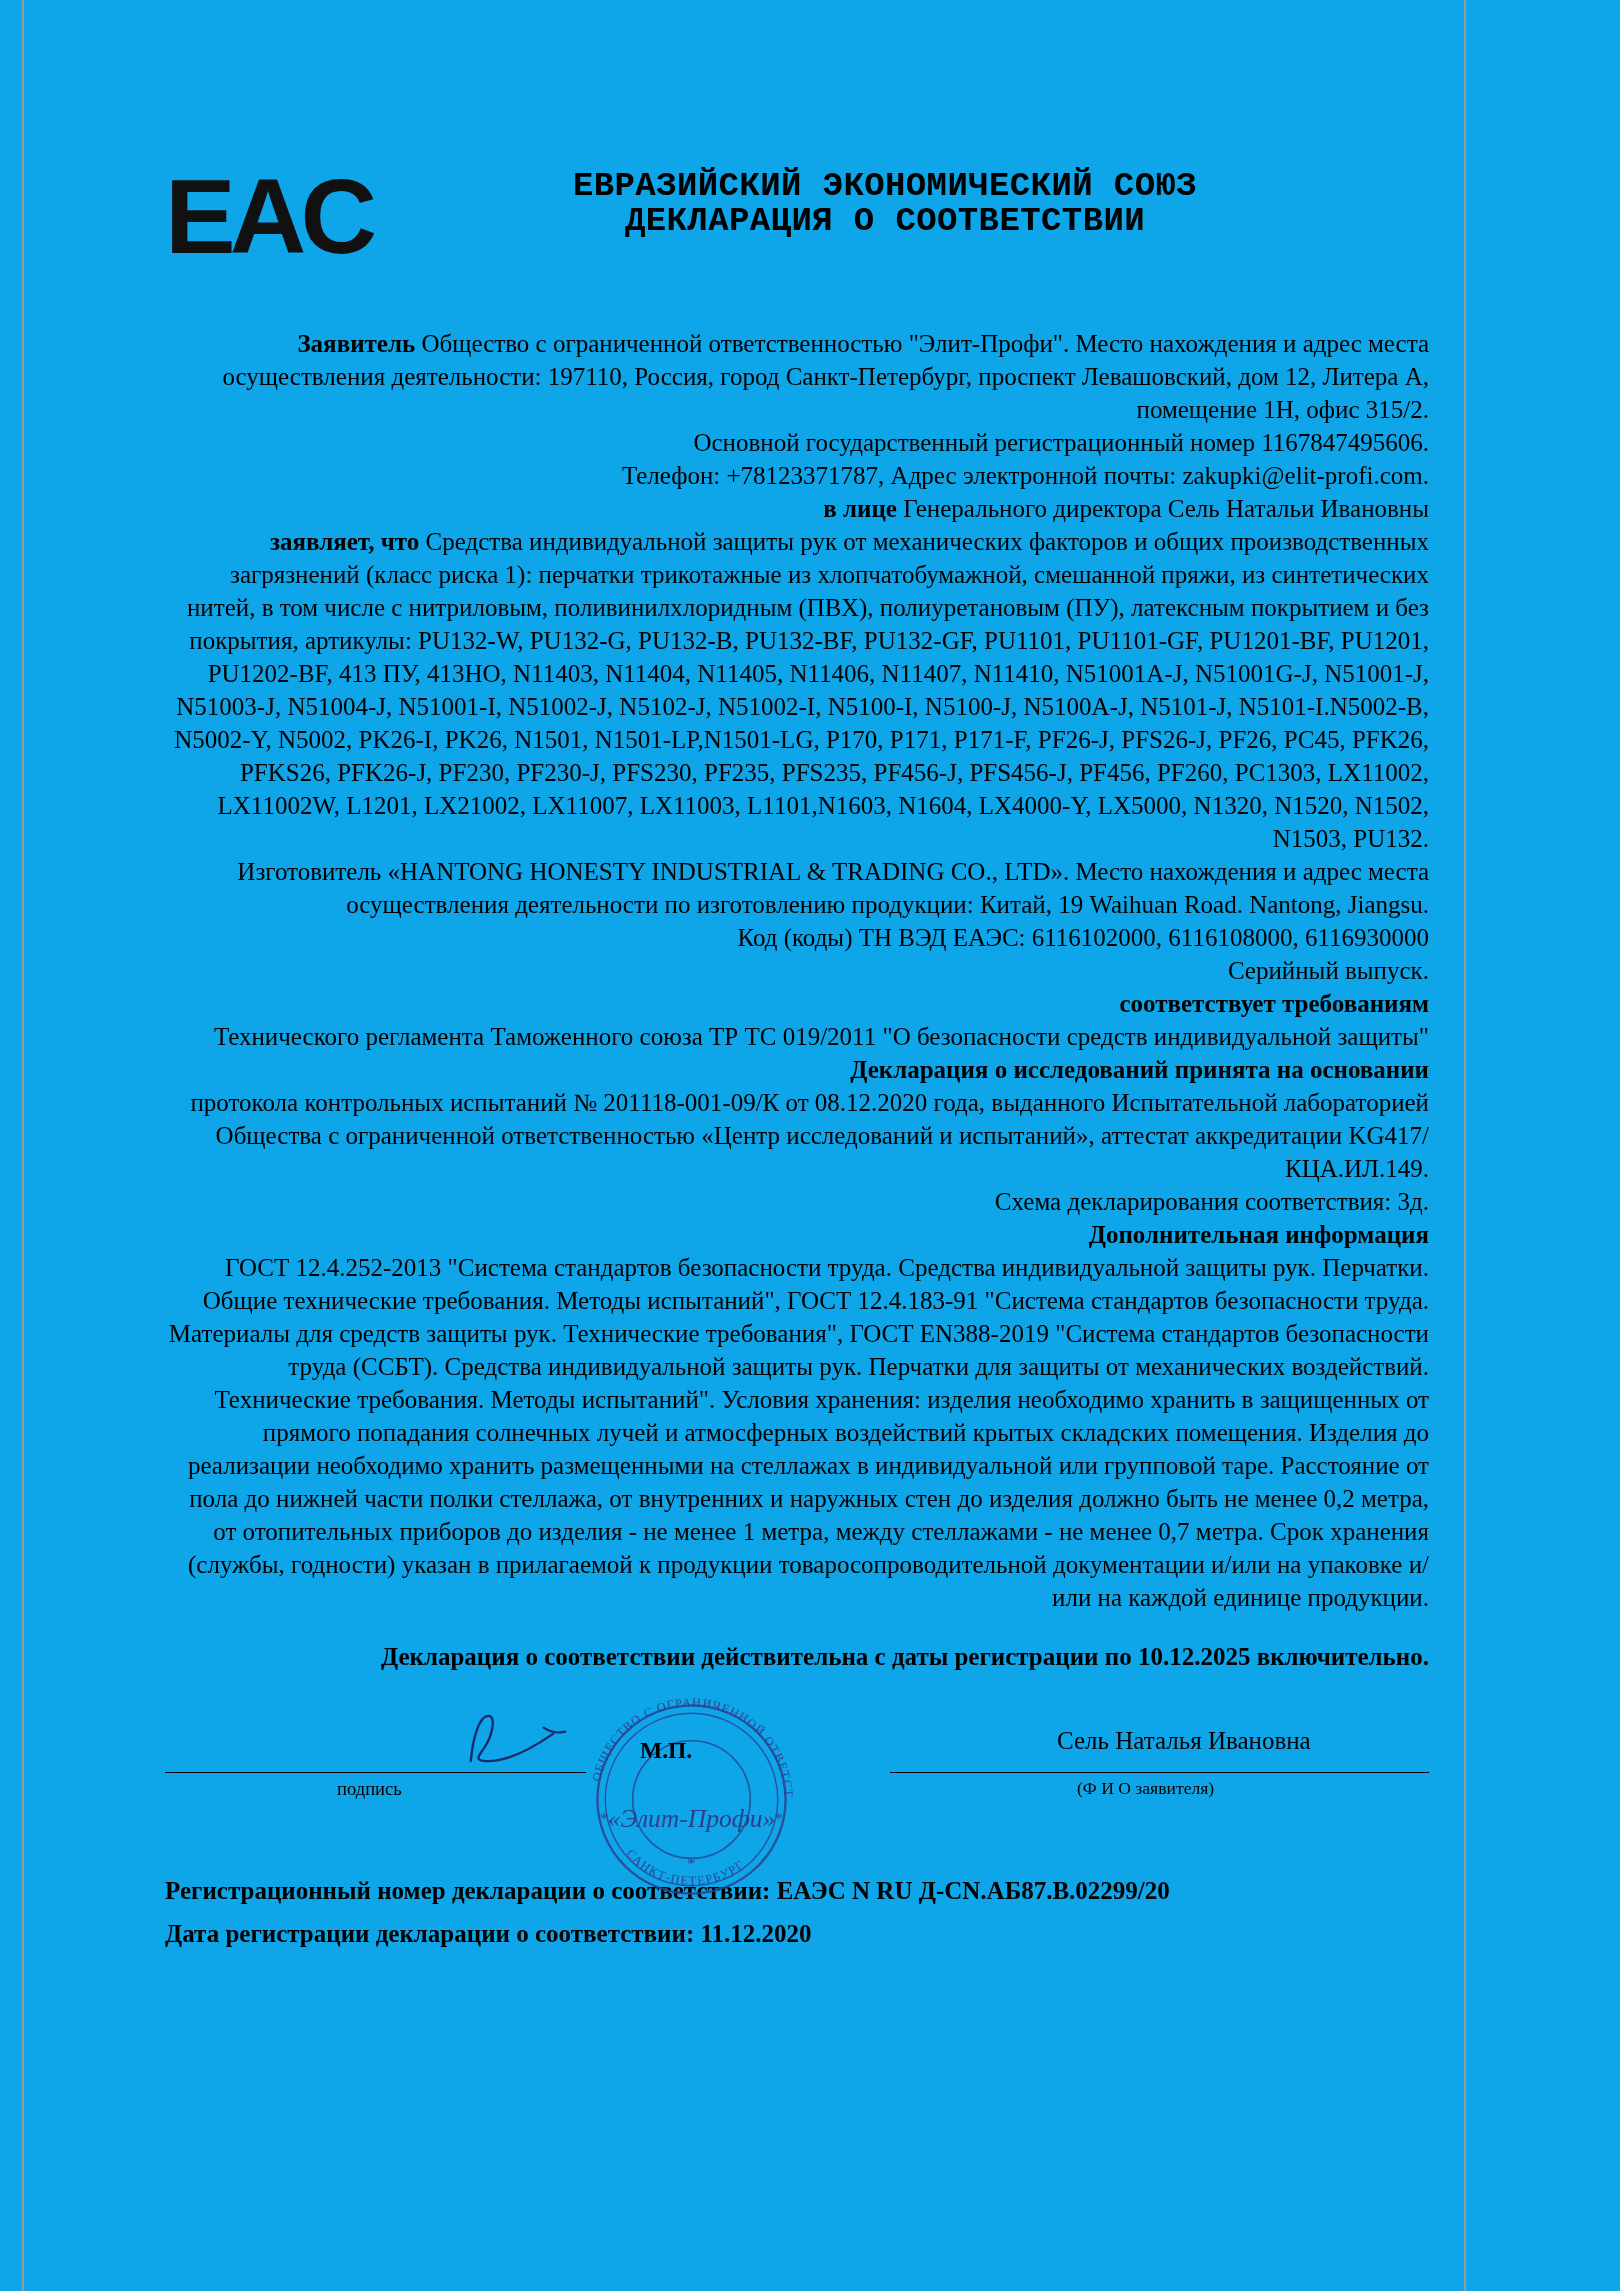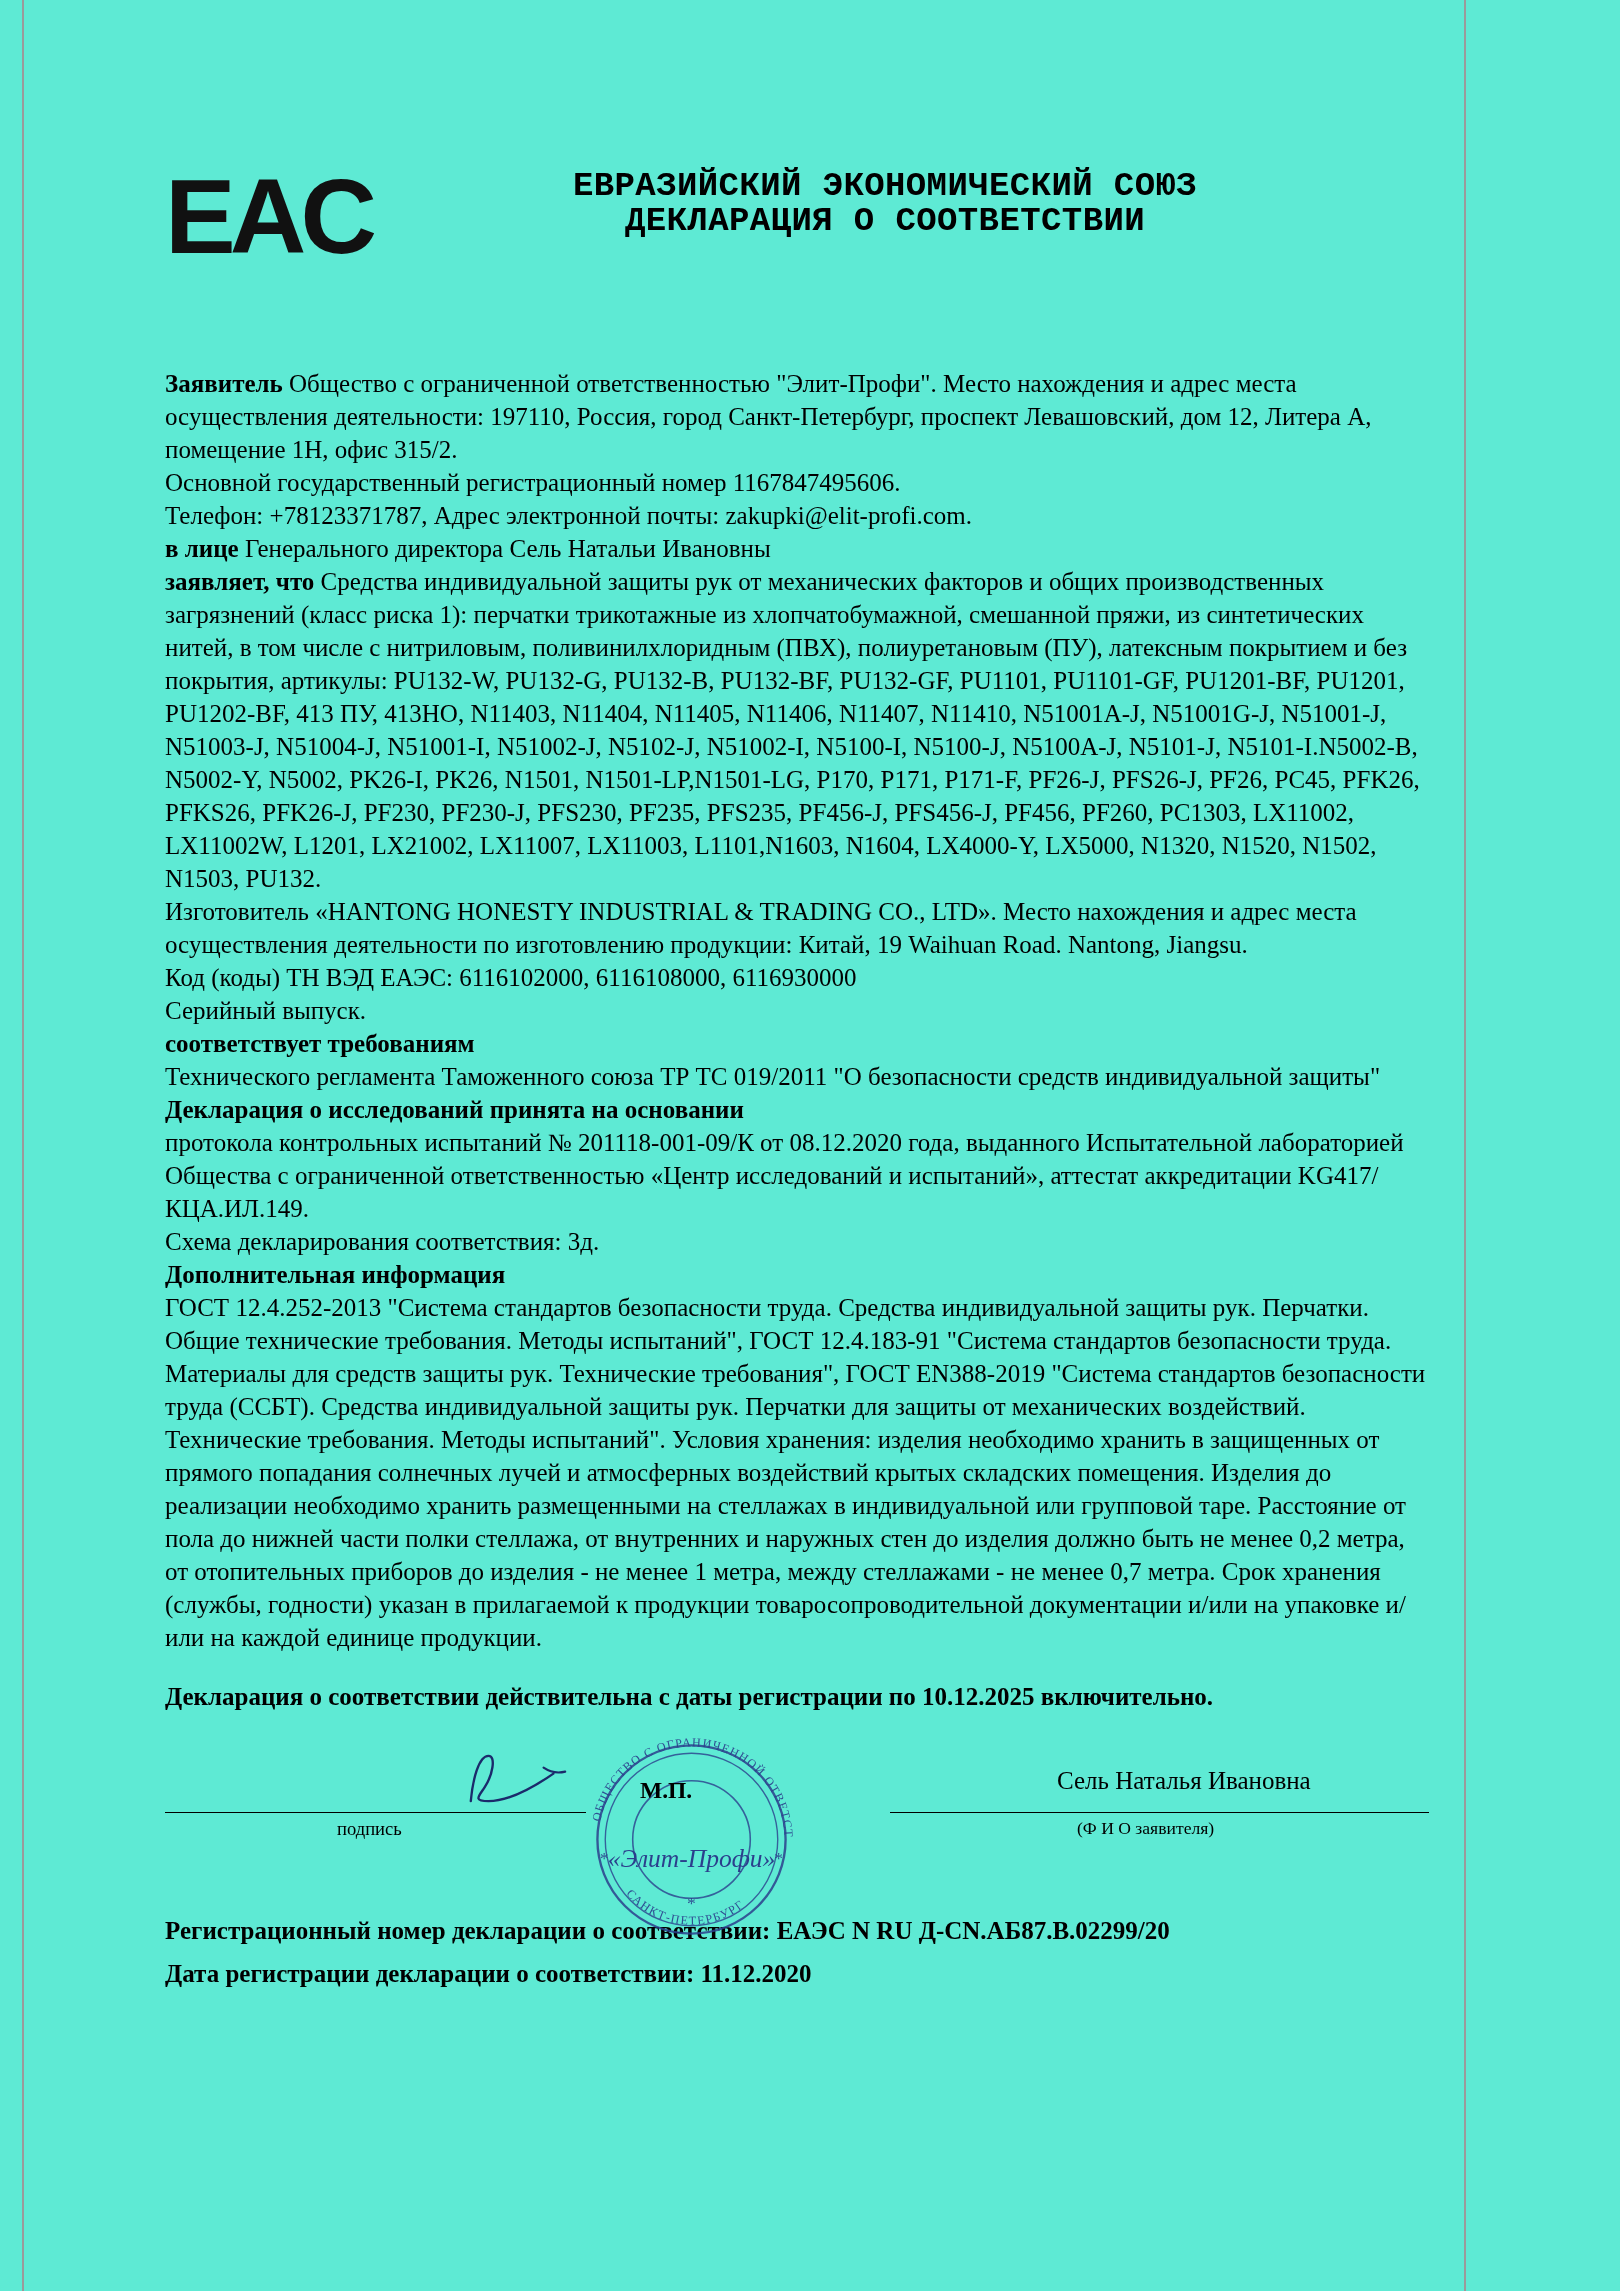--- a/index.html
+++ b/index.html
@@ -12,21 +12,21 @@
     height: 2292px;
     position: relative;
     font-family: "Liberation Serif", serif;
     color: #000000;
   }
   .page {
     position: absolute;
     left: 0; top: 0;
     width: 1620px;
     height: 2292px;
-    background: #5eead4;
+    background: #0ea5e9;
     overflow: hidden;
   }
   
   .edge-left {
     position: absolute;
     left: 21.6px; top: 0; width: 2px; height: 2292px;
     background: #9a9a9a;
   }
   .edge-right {
     position: absolute;
@@ -66,24 +66,24 @@
     text-align: center;
     font-family: Liberation Mono, monospace;
     font-weight: bold;
     font-size: 34px;
     line-height: 35px;
     letter-spacing: 0.4px;
     color: #000000;
   }
   
   .body-text {
-    margin-top: 83px;
+    margin-top: 43px;
     font-size: 25px;
     line-height: 33px;
-    text-align: left;
+    text-align: right;
   }
   .para {
     margin: 0 0 0 0;
     text-indent: 0;
   }
   .b { font-weight: bold; }
   .sect-head {
     font-weight: bold;
     margin-top: 0px;
   }

